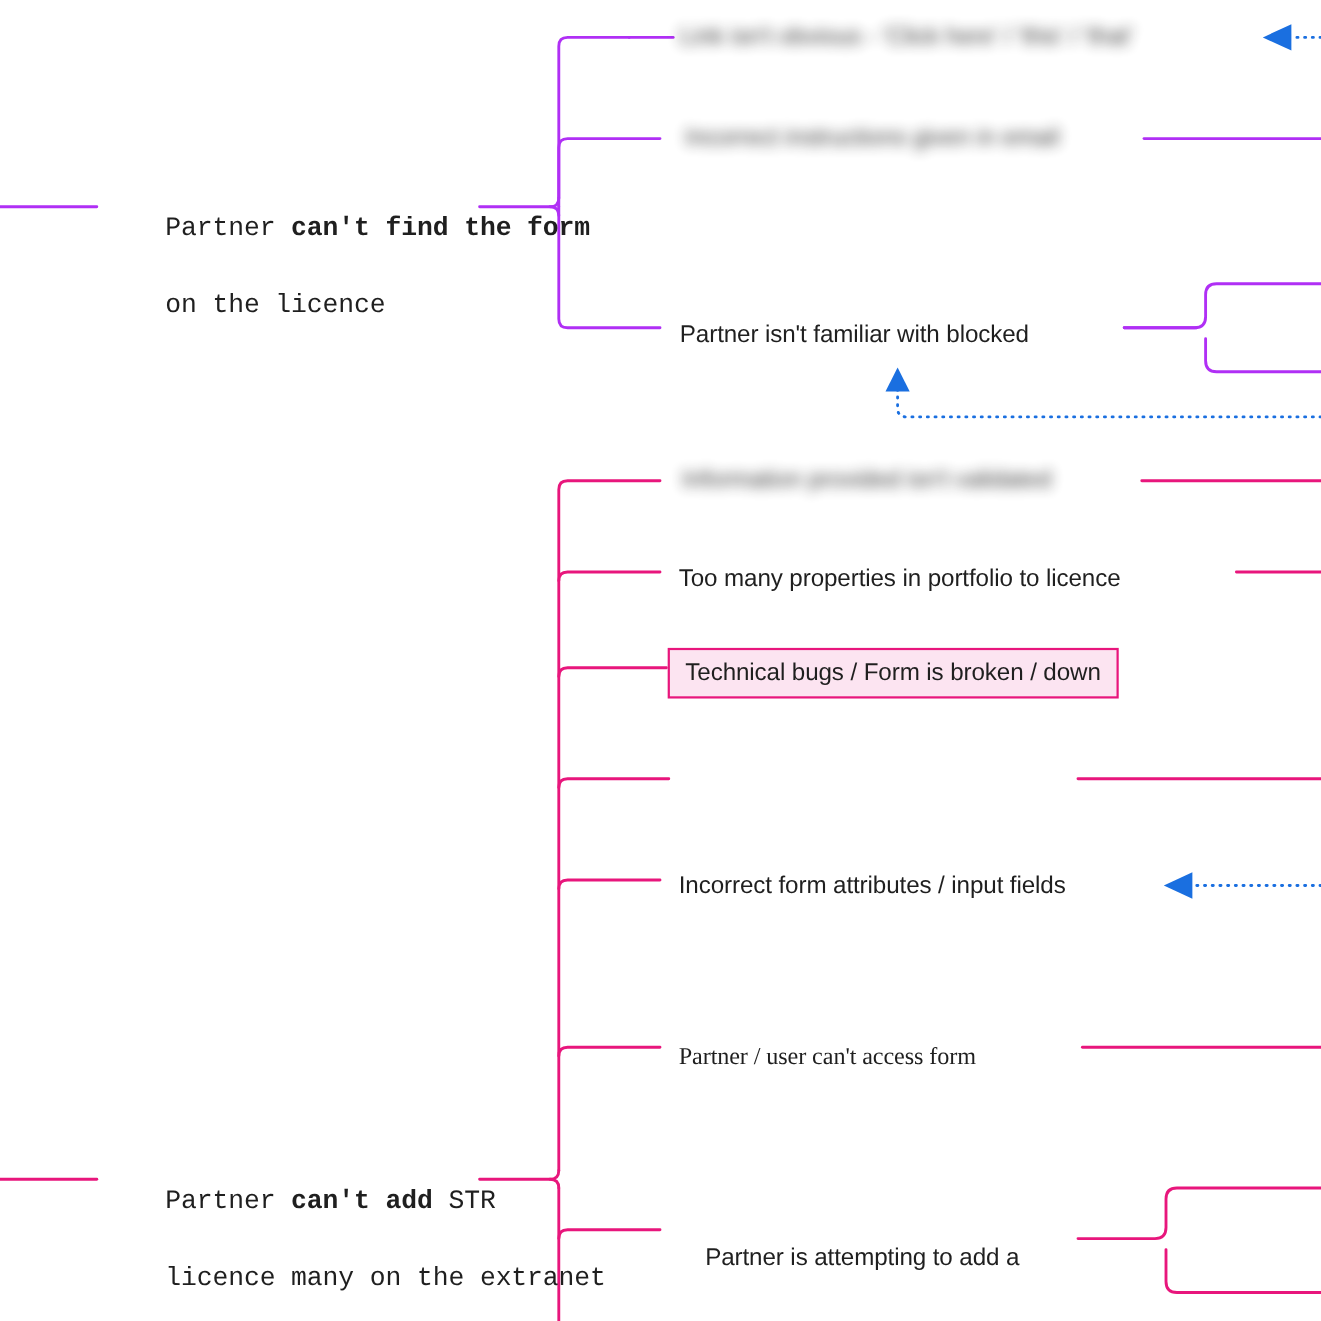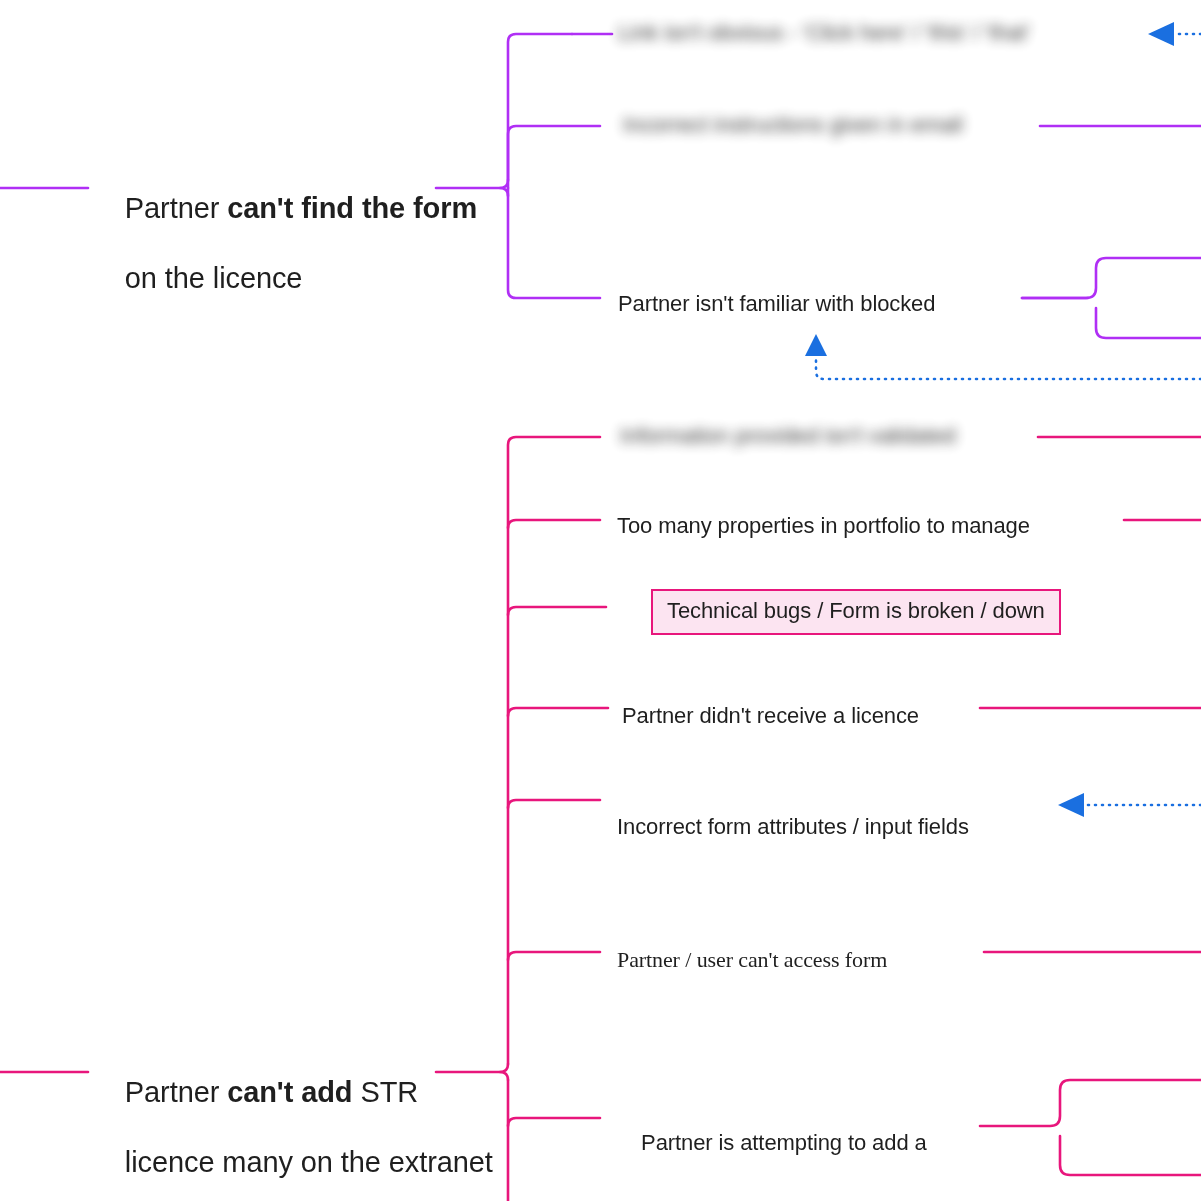--- a/index.html
+++ b/index.html
@@ -10,33 +10,32 @@
   }
   #canvas{position:absolute;inset:0;width:1201px;height:1201px;}
   .node{
     position:absolute;
     color:#1f1f1f;
     font-size:22px;
     line-height:34px;
     white-space:pre;
     letter-spacing:-0.1px;
   }
-  .node.root-label{font-size:29px;line-height:35px;}
+  .node.root-label{font-size:24px;line-height:35px;font-family:Liberation Mono, monospace;}
   .node b{font-weight:700;}
   .node.blurred{
     filter:blur(6px);
     color:#2b2b2b;
     opacity:.92;
   }
   .node.highlight{
     background:#fce4f1;
     border:2px solid #e8167c;
     padding:5px 14px 7px 14px;
     line-height:30px;
-    margin-left:44px;
   }
   svg{display:block;}
 </style>
 </head>
 <body>
 
 <div id="canvas">
 
   <svg width="1201" height="1201" viewBox="0 0 1201 1201" aria-hidden="true">
 
@@ -126,27 +125,26 @@
 
   <div class="node" style="left:618px;top:287px;">Partner isn't familiar with blocked</div>
 
   <div class="node root-label" style="left:93px;top:1040px;width:340px;">
     <span>Partner </span><b>can't add</b><span> STR</span><br>
     <span>licence many on the extranet</span>
   </div>
 
   <div class="node blurred" style="left:620px;top:419px;">Information provided isn't validated</div>
 
-  <div class="node" style="left:617px;top:509px;">Too many properties in portfolio to manage</div>
+  <div class="node" style="left:617px;top:509px;">Too many properties in portfolio to licence</div>
 
   <div class="node highlight" style="left:607px;top:589px;">Technical bugs / Form is broken / down</div>
 
-  <div class="node" style="left:622px;top:699px;">Partner didn't receive a licence</div>
 
-  <div class="node" style="left:617px;top:810px;">Incorrect form attributes / input fields</div>
+  <div class="node" style="left:617px;top:788px;">Incorrect form attributes / input fields</div>
 
   <div class="node" style="left:617px;top:943px;font-family:Liberation Serif, serif;">Partner / user can't access form</div>
 
   <div class="node" style="left:617px;top:1092px;width:360px;">
     <span>Partner is attempting to add a</span><br>
     <span>blocked licence number</span>
   </div>
 
 </div>
 

